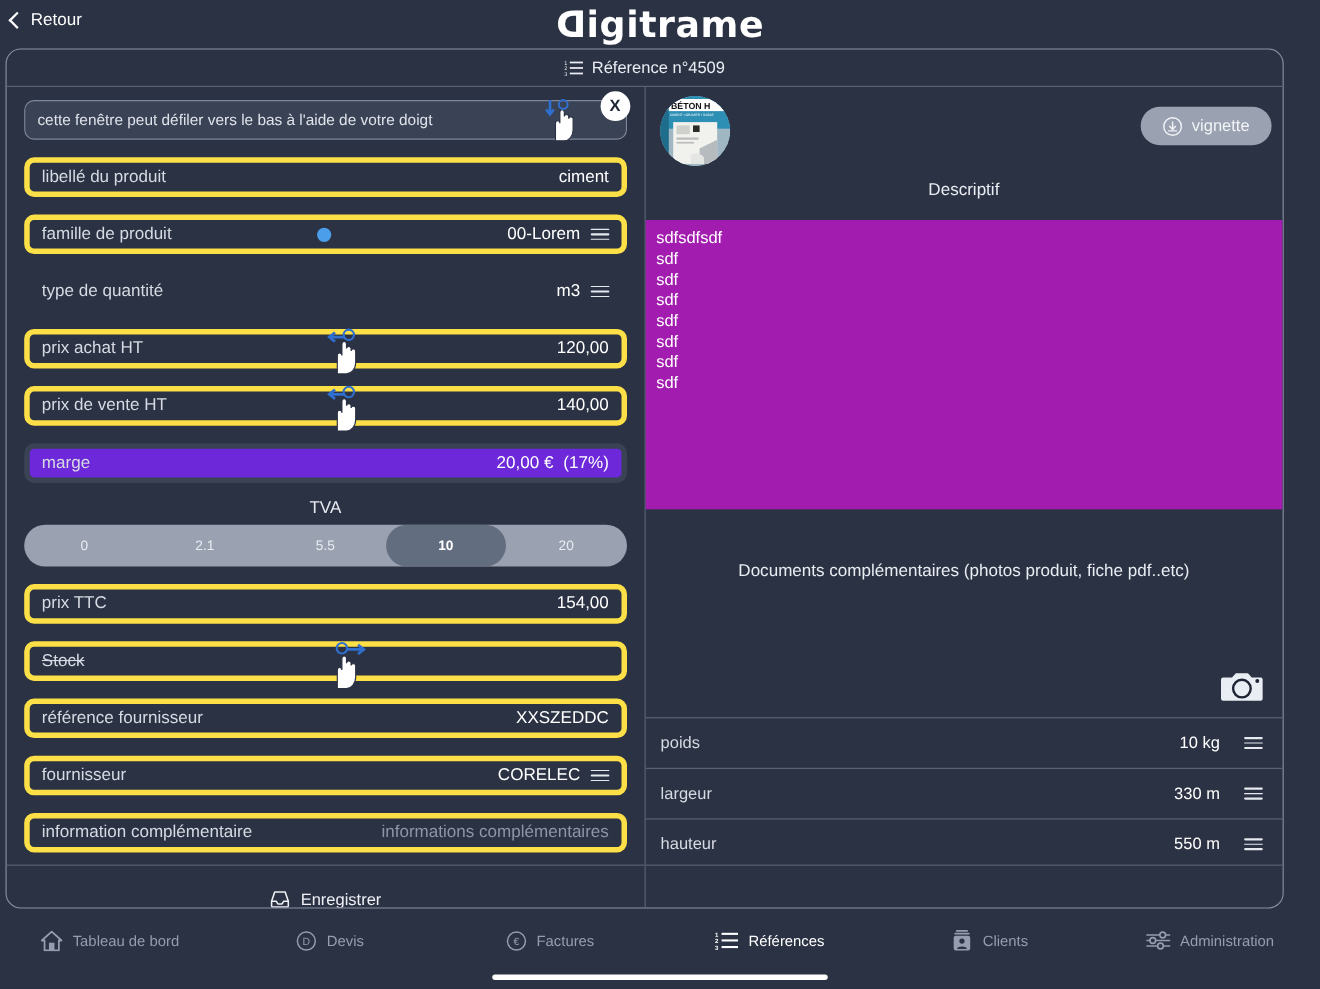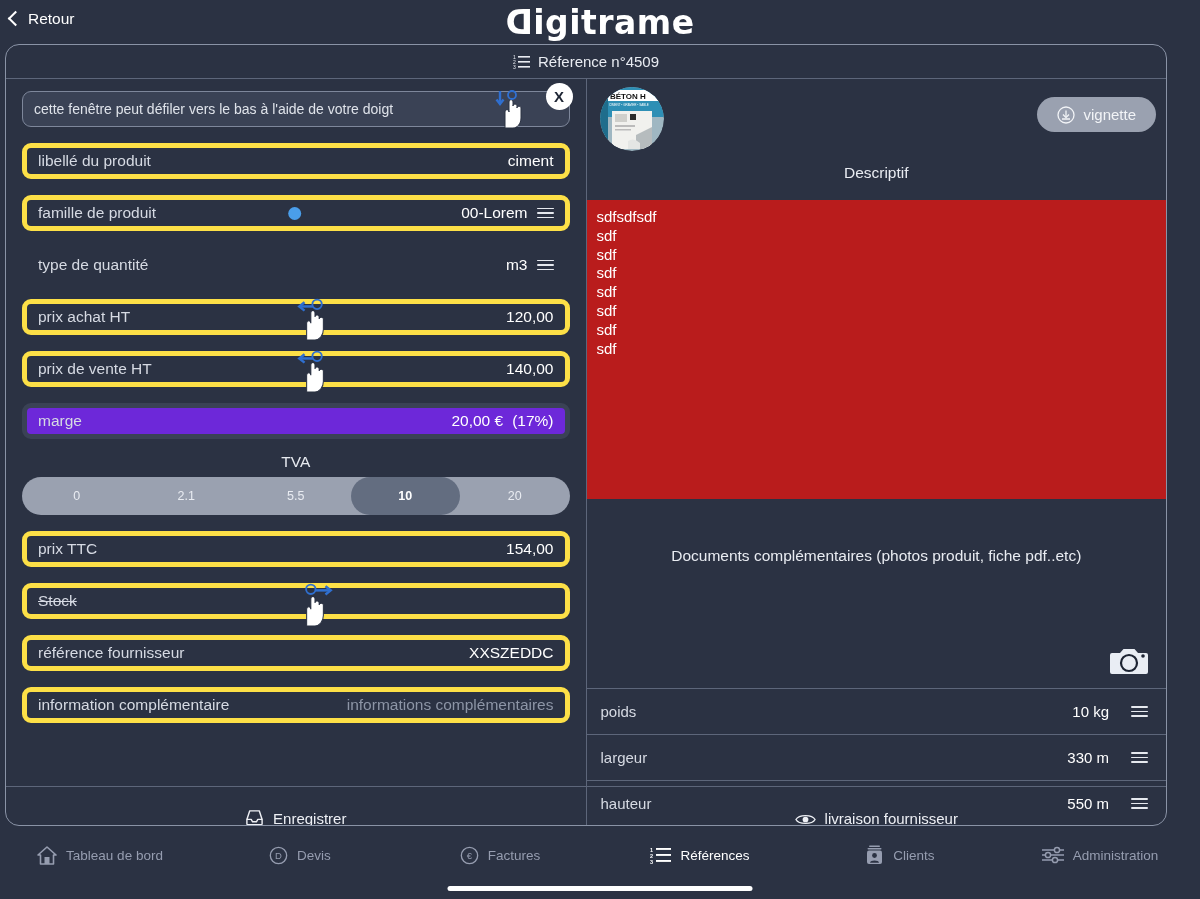--- a/index.html
+++ b/index.html
@@ -116,25 +116,25 @@
   .vignette{
     position:absolute;right:10px;top:18px;
     background:#9aa1b0;color:#f2f4f7;border-radius:19px;
     height:35px;padding:0 20px;display:flex;align-items:center;gap:8px;
     font-size:15px;cursor:pointer;
   }
   .sec-title{
     text-align:center;font-size:15.5px;color:#e9ecf2;margin-top:34px;
   }
   .descr-area{
-    background:#b91c1c;color:#ffffff;
+    background:#a21caf;color:#ffffff;
     font-size:15px;line-height:18.8px;
     padding:8px 10px;box-sizing:border-box;
     white-space:pre;
-    height:299px;overflow:hidden;
+    height:263px;overflow:hidden;
   }
   .docs-box{height:155px;position:relative;}
   .cam{position:absolute;right:18px;bottom:8px;cursor:pointer;}
   .dimrow{
     height:46px;display:flex;align-items:center;
     padding:0 18px 0 14px;box-sizing:border-box;
     border-top:1px solid #5d667a;font-size:15px;
   }
   .dimrow .lbl{color:#d6dae3;}
   .dimrow .val{margin-left:auto;color:#ffffff;display:flex;align-items:center;gap:22px;}
@@ -286,20 +286,31 @@
             <circle cx="18" cy="7" r="4.5" fill="none" stroke="#2f6fd0" stroke-width="1.8"></circle>
           </svg>
           <span class="val"></span>
         </div>
 
         <div class="row">
           <span class="lbl">référence fournisseur</span>
           <span class="val">XXSZEDDC</span>
         </div>
 
+        <div class="row">
+          <span class="lbl">fournisseur</span>
+          <span class="val">
+            <span>CORELEC</span>
+            <span class="burger">
+                <i></i>
+                <i></i>
+                <i></i>
+              </span>
+          </span>
+        </div>
 
         <div class="row">
           <span class="lbl">information complémentaire</span>
           <span class="val" style="color:#8d95a6;">informations complémentaires</span>
         </div>
 
       </div>
     </div>
 
     <div class="col-right">
@@ -399,27 +410,20 @@
   </div>
 
   <div class="card-foot">
     <div class="foot-half left">
       <svg width="19" height="19" viewBox="0 0 20 20">
         <path d="M2 12 L5 3 h10 l3 9" fill="none" stroke="#eef0f5" stroke-width="1.5" stroke-linejoin="round"></path>
         <path d="M2 12 h4.5 l1.5 2.5 h4 L13.5 12 H18 v4.5 a1 1 0 0 1 -1 1 H3 a1 1 0 0 1 -1 -1 z" fill="none" stroke="#eef0f5" stroke-width="1.5" stroke-linejoin="round"></path>
       </svg>
       <span>Enregistrer</span>
     </div>
-    <div class="foot-half">
-      <svg width="21" height="15" viewBox="0 0 22 15">
-        <path d="M1 7.5 C4 2 18 2 21 7.5 C18 13 4 13 1 7.5 Z" fill="none" stroke="#eef0f5" stroke-width="1.4"></path>
-        <circle cx="11" cy="7.5" r="3" fill="#eef0f5"></circle>
-      </svg>
-      <span>livraison fournisseur</span>
-    </div>
   </div>
 </div>
 
 <div class="navbar">
   <div class="navitems">
 
     <div class="navitem">
       <svg width="20" height="19" viewBox="0 0 20 19">
         <path d="M10 1 L19 9 h-2.5 v9 h-13 V9 H1 Z" fill="none" stroke="#969db0" stroke-width="1.6" stroke-linejoin="round"></path>
         <rect x="7.5" y="11" width="5" height="7" fill="#969db0"></rect>

